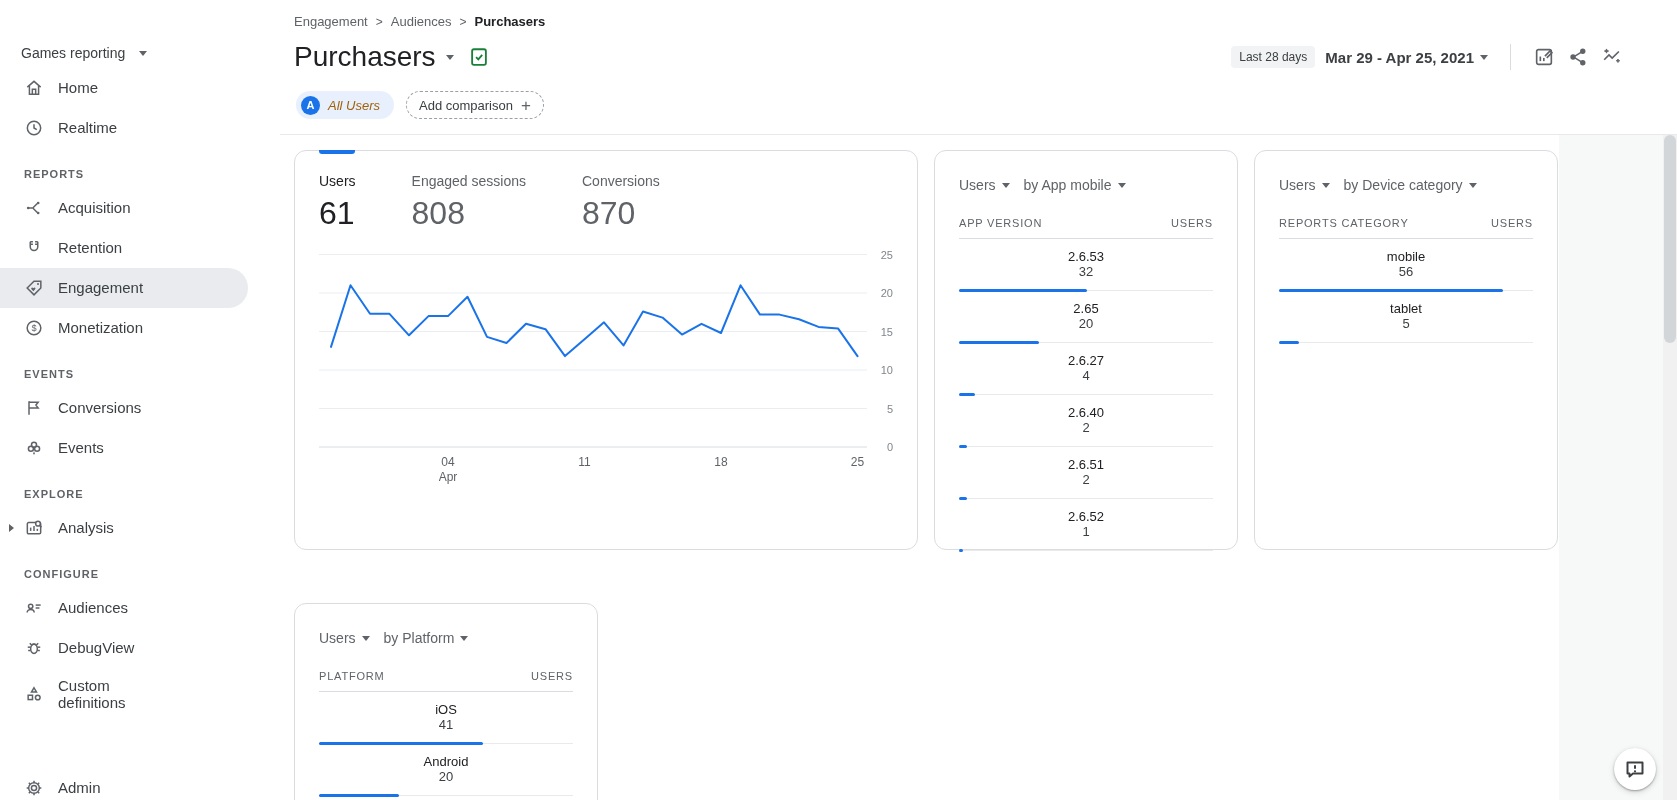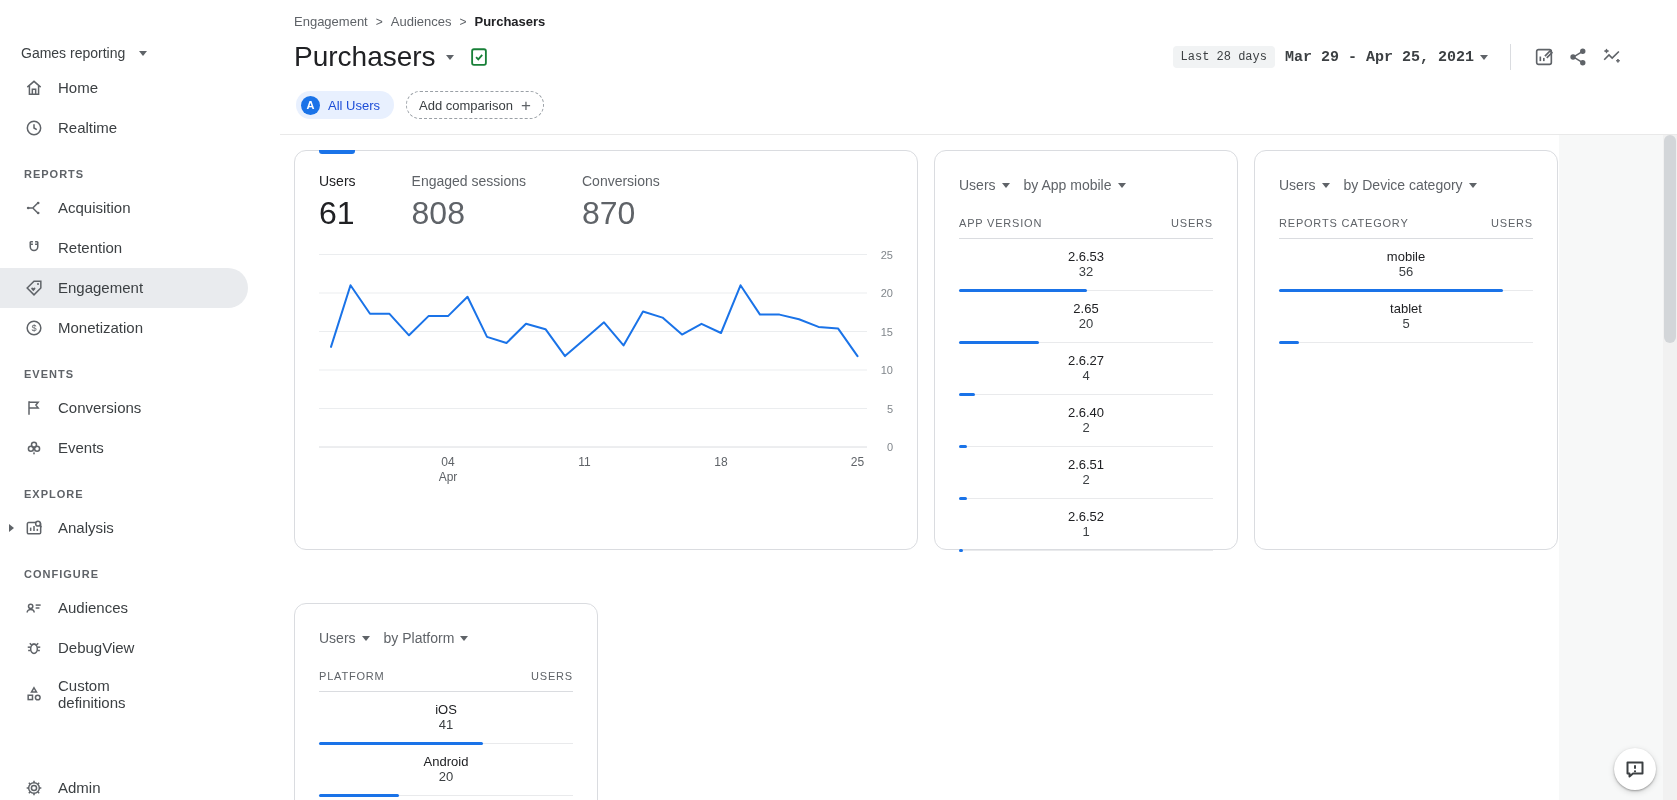--- a/index.html
+++ b/index.html
@@ -41,32 +41,32 @@
   .breadcrumb .crumb { cursor:pointer; }
   .breadcrumb .sep { color:#5f6368; font-size:12px; }
   .breadcrumb .current { color:#202124; font-weight:bold; }
 
   .title-row { display:flex; align-items:center; justify-content:space-between; padding:12px 48px 0 14px; }
   .title-left { display:flex; align-items:center; }
   .page-title { font-size:28px; color:#202124; font-weight:400; }
   .title-caret { margin-left:10px; cursor:pointer; }
   .report-saved-icon { margin-left:14px; cursor:pointer; }
 
-  .date-controls { display:flex; align-items:center;font-family:Liberation Mono, monospace; }
+  .date-controls { display:flex; align-items:center; }
   .date-preset { background:#f1f3f4; color:#3c4043; font-size:12px; padding:4px 8px; border-radius:4px; margin-right:10px; }
   .date-range { font-size:15px; font-weight:bold; color:#3c4043; cursor:pointer; display:flex; align-items:center; }
   .toolbar-divider { width:1px; height:26px; background:#dadce0; margin:0 16px 0 22px; }
   .icon-btn { width:34px; height:30px; display:flex; align-items:center; justify-content:center; cursor:pointer; }
 
   .chips-row { display:flex; align-items:center; gap:12px; padding:18px 0 0 16px; }
   .chip-allusers { display:flex; align-items:center; height:28px; background:#e8f0fe; border-radius:14px;
     padding:0 14px 0 5px; cursor:pointer; }
   .chip-badge { width:19px; height:19px; border-radius:50%; background:#1a73e8; color:#fff; font-size:11px;
     font-weight:bold; display:flex; align-items:center; justify-content:center; margin-right:8px; }
-  .chip-label { font-size:13px; color:#1d4ed8; }
+  .chip-label { font-size:13px; color:#a16207;font-style:italic; }
   .chip-add { display:flex; align-items:center; height:28px; border:1px dashed #9aa0a6; border-radius:14px;
     padding:0 12px; font-size:13px; color:#3c4043; cursor:pointer; background:#fff; }
   .chip-add .plus { margin-left:8px; font-size:17px; color:#5f6368; line-height:1; }
 
   
   .cards { position:absolute; left:14px; top:150px; }
   .cards-row { display:flex; gap:16px; }
   .card { background:#fff; border:1px solid #dadce0; border-radius:12px; position:relative; }
   .overview-card { width:624px; height:400px; }
   .dim-card { width:304px; height:400px; padding:26px 24px 0; }

